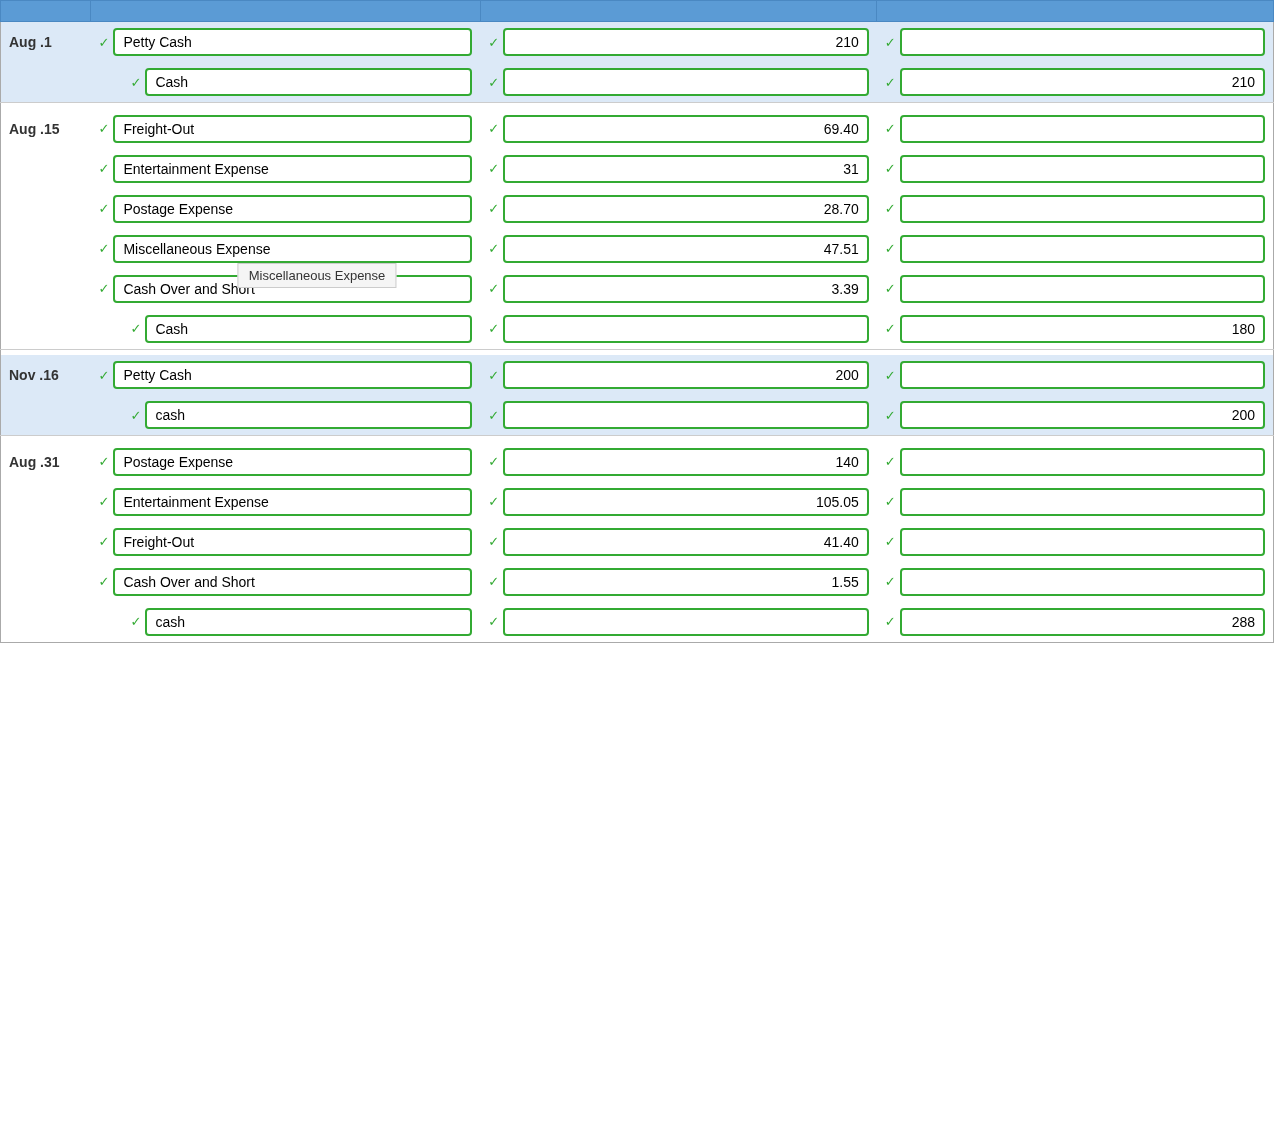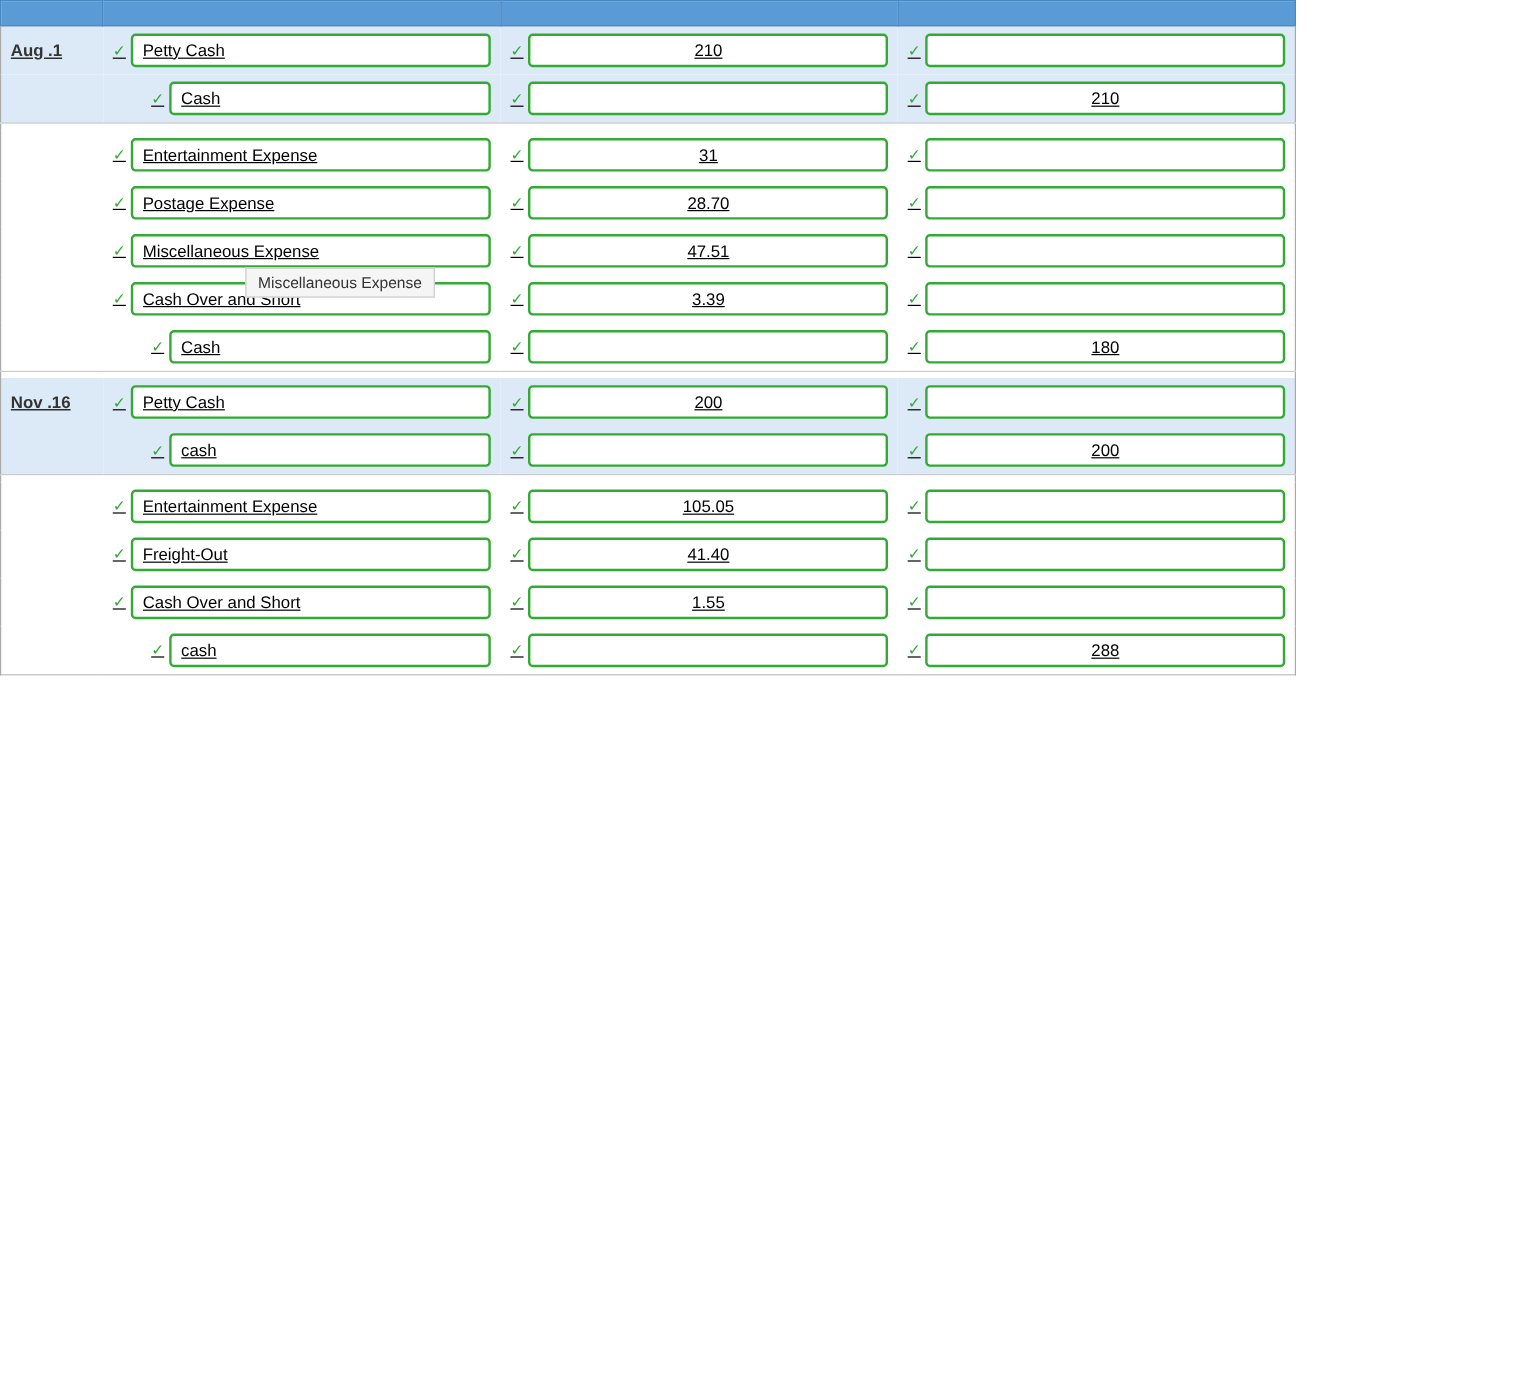--- a/index.html
+++ b/index.html
@@ -3,24 +3,23 @@
   <meta charset="utf-8">
   <style>
     * { box-sizing: border-box; margin: 0; padding: 0; }
     body {
       font-family: Arial, sans-serif;
       font-size: 14px;
       background: #fff;
     }
 
     .journal-table {
-      width: 1080px;
+      width: 1274px;
       border-collapse: collapse;
       border: 1px solid #aaa;
-      text-decoration: underline;
     }
 
     .header-row th {
       background: #5b9bd5;
       color: #fff;
       font-weight: bold;
       font-size: 16px;
       padding: 10px 14px;
       text-align: center;
       border: 1px solid #4a88c2;
@@ -86,21 +85,21 @@
       border-radius: 4px;
       padding: 4px 8px;
       width: 100%;
       font-size: 14px;
       font-family: Arial, sans-serif;
       background: #fff;
       text-align: left;
     }
 
     .input-field.right-align {
-      text-align: center;
+      text-align: right;
     }
 
     .tooltip {
       position: absolute;
       background: #f5f5f5;
       border: 1px solid #ccc;
       padding: 4px 10px;
       font-size: 13px;
       color: #333;
       top: 100%;
@@ -169,20 +168,41 @@
           <div class="field-box">
             <span class="check-icon">✓</span>
             <input type="text" class="input-field right-align" value="210" style="">
           </div>
         </td>
       </tr>
       <tr class="separator-row">
         <td colspan="4"></td>
       </tr>
       <tr class="data-row white-bg">
+        <td class="date-cell">Aug .15</td>
+        <td class="account-cell" style="padding-left: 8px;">
+          <div class="field-box">
+            <span class="check-icon">✓</span>
+            <input type="text" class="input-field" value="Freight-Out" style="">
+          </div>
+        </td>
+        <td class="debit-cell">
+          <div class="field-box">
+            <span class="check-icon">✓</span>
+            <input type="text" class="input-field right-align" value="69.40" style="">
+          </div>
+        </td>
+        <td class="credit-cell">
+          <div class="field-box">
+            <span class="check-icon">✓</span>
+            <input type="text" class="input-field right-align" style="">
+          </div>
+        </td>
+      </tr>
+      <tr class="data-row white-bg">
         <td class="date-cell"></td>
         <td class="account-cell" style="padding-left: 8px;">
           <div class="field-box">
             <span class="check-icon">✓</span>
             <input type="text" class="input-field" value="Entertainment Expense" style="">
           </div>
         </td>
         <td class="debit-cell">
           <div class="field-box">
             <span class="check-icon">✓</span>
@@ -323,20 +343,41 @@
           <div class="field-box">
             <span class="check-icon">✓</span>
             <input type="text" class="input-field right-align" value="200" style="">
           </div>
         </td>
       </tr>
       <tr class="separator-row">
         <td colspan="4"></td>
       </tr>
       <tr class="data-row white-bg">
+        <td class="date-cell">Aug .31</td>
+        <td class="account-cell" style="padding-left: 8px;">
+          <div class="field-box">
+            <span class="check-icon">✓</span>
+            <input type="text" class="input-field" value="Postage Expense" style="">
+          </div>
+        </td>
+        <td class="debit-cell">
+          <div class="field-box">
+            <span class="check-icon">✓</span>
+            <input type="text" class="input-field right-align" value="140" style="">
+          </div>
+        </td>
+        <td class="credit-cell">
+          <div class="field-box">
+            <span class="check-icon">✓</span>
+            <input type="text" class="input-field right-align" style="">
+          </div>
+        </td>
+      </tr>
+      <tr class="data-row white-bg">
         <td class="date-cell"></td>
         <td class="account-cell" style="padding-left: 8px;">
           <div class="field-box">
             <span class="check-icon">✓</span>
             <input type="text" class="input-field" value="Entertainment Expense" style="">
           </div>
         </td>
         <td class="debit-cell">
           <div class="field-box">
             <span class="check-icon">✓</span>

